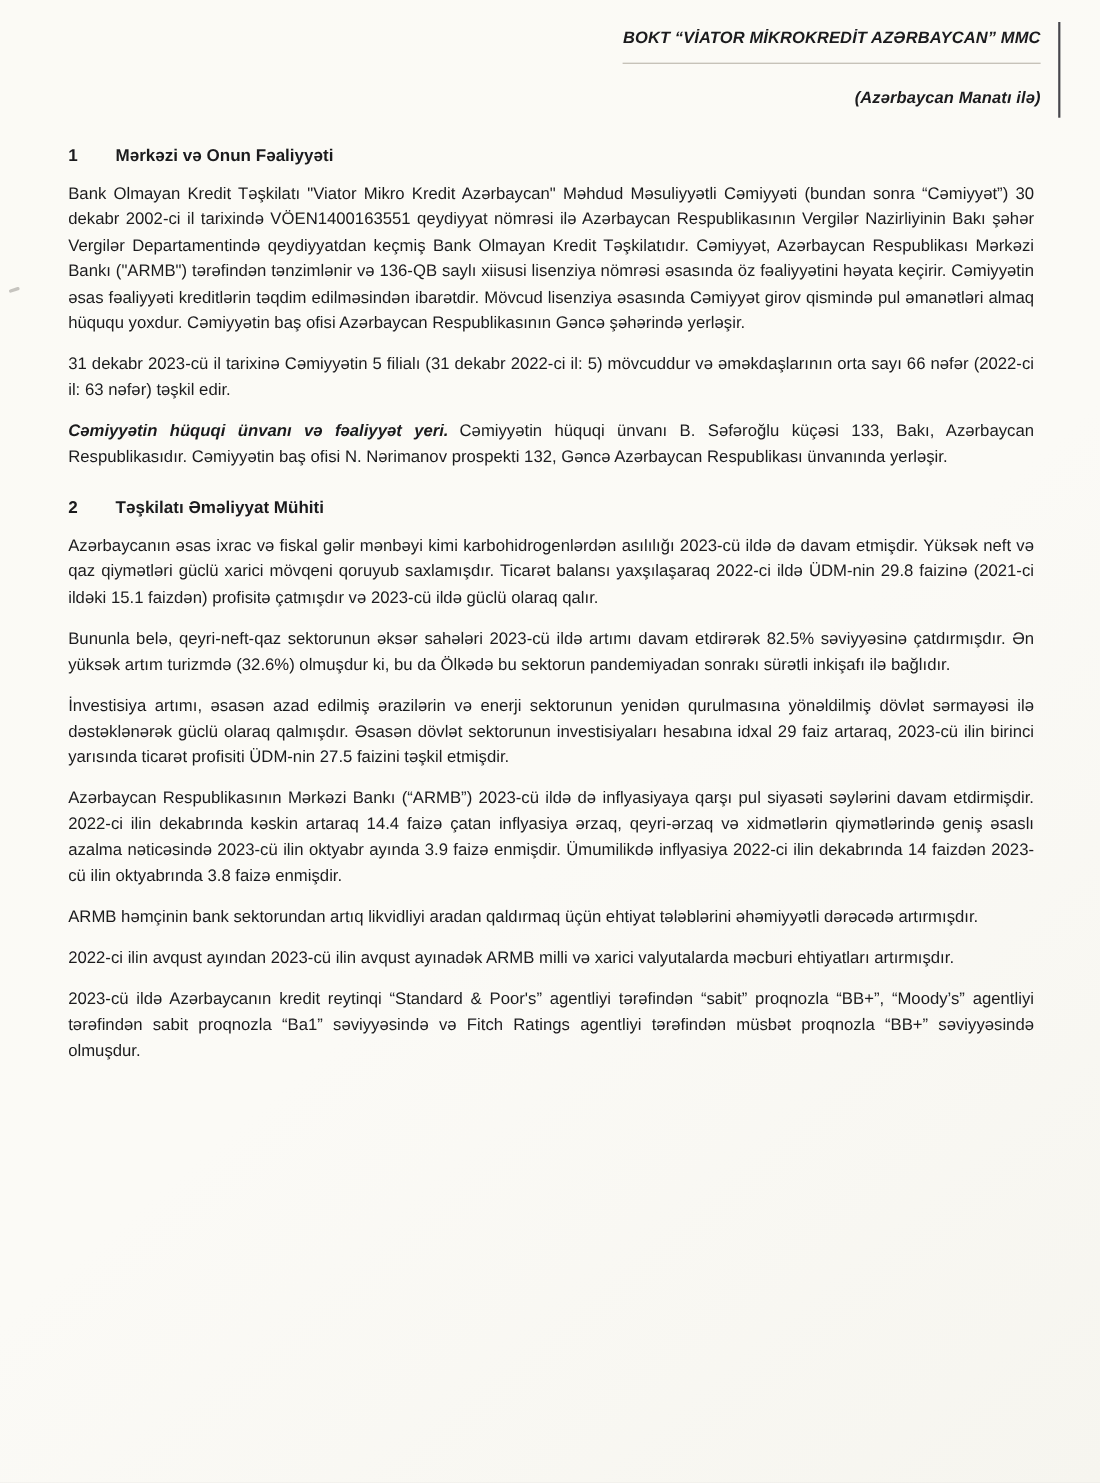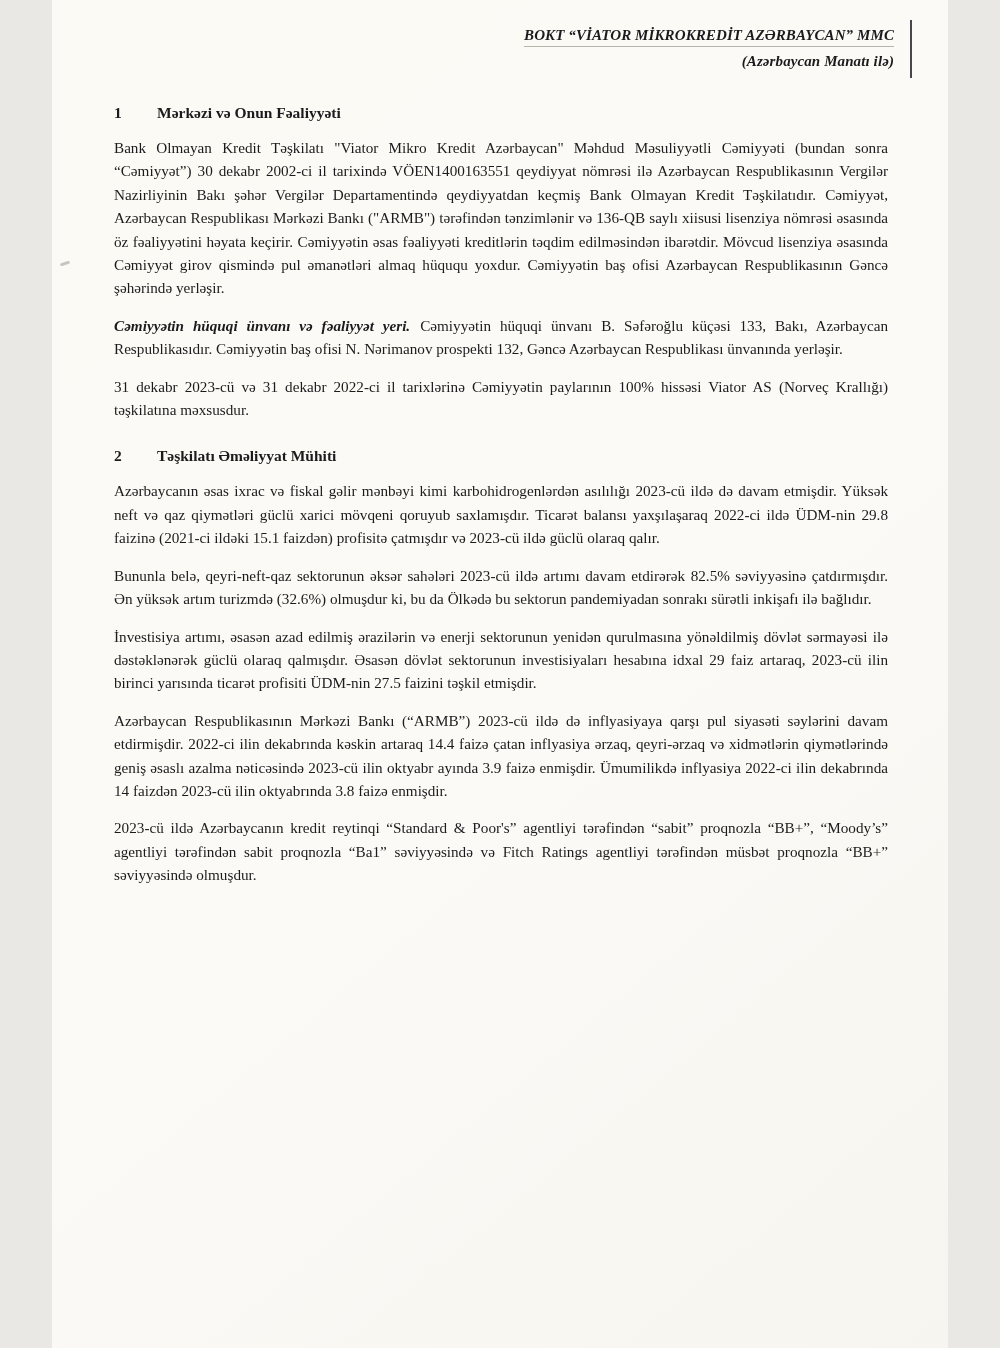--- a/index.html
+++ b/index.html
@@ -3,26 +3,26 @@
 <meta charset="utf-8">
 <style>
   html, body {
     margin: 0;
     padding: 0;
     background: #e9e8e4;
   }
   .page {
     position: relative;
     box-sizing: border-box;
-    width: 896px;
+    width: 1000px;
     height: 1348px;
     margin: 0 auto;
     background: linear-gradient(140deg, #fbfaf5 0%, #fbfaf6 55%, #f6f5ef 100%);
     color: #1b1b1d;
-    font-family: Liberation Serif, serif;
+    font-family: Liberation Sans, sans-serif;
     overflow: hidden;
     padding: 20px 60px 30px 62px;
   }
   
   .header-row {
     display: flex;
     justify-content: flex-end;
     margin-right: -24px; 
   }
   .header-text {
@@ -33,22 +33,22 @@
   .header-text .h-line {
     font-weight: bold;
     font-style: italic;
     font-size: 15px;
     line-height: 22px;
     letter-spacing: 0.1px;
     white-space: nowrap;
   }
   .header-text .h-line.currency {
     border-top: 1px solid #b9b5aa;
-    padding-top: 3px;
-    margin-top: 0;
+    padding-top: 21px;
+    margin-top: 11px;
     font-weight: 600;
   }
   
   .section-heading {
     display: flex;
     align-items: baseline;
     font-weight: bold;
     font-size: 15.5px;
     margin-top: 26px;
     margin-bottom: 14px;
@@ -96,30 +96,32 @@
     </div>
   </div>
 
   <div class="section-heading">
     <span class="sec-num">1</span>
     <span class="sec-title">Mərkəzi və Onun Fəaliyyəti</span>
   </div>
 
   <div class="body-text">
     <p><span>Bank Olmayan Kredit Təşkilatı "Viator Mikro Kredit Azərbaycan" Məhdud Məsuliyyətli Cəmiyyəti (bundan sonra “Cəmiyyət”) 30 dekabr 2002-ci il tarixində VÖEN1400163551 qeydiyyat nömrəsi ilə Azərbaycan Respublikasının Vergilər Nazirliyinin Bakı şəhər Vergilər Departamentində qeydiyyatdan keçmiş Bank Olmayan Kredit Təşkilatıdır. Cəmiyyət, Azərbaycan Respublikası Mərkəzi Bankı ("ARMB") tərəfindən tənzimlənir və 136-QB saylı xiisusi lisenziya nömrəsi əsasında öz fəaliyyətini həyata keçirir. Cəmiyyətin əsas fəaliyyəti kreditlərin təqdim edilməsindən ibarətdir. Mövcud lisenziya əsasında Cəmiyyət girov qismində pul əmanətləri almaq hüququ yoxdur. Cəmiyyətin baş ofisi Azərbaycan Respublikasının Gəncə şəhərində yerləşir.</span></p>
+    <p><span>31 dekabr 2023-cü il tarixinə Cəmiyyətin 5 filialı (31 dekabr 2022-ci il: 5) mövcuddur və əməkdaşlarının orta sayı 66 nəfər (2022-ci il: 63 nəfər) təşkil edir.</span></p>
     <p><span class="lead">Cəmiyyətin hüquqi ünvanı və fəaliyyət yeri.</span><span>Cəmiyyətin hüquqi ünvanı B. Səfəroğlu küçəsi 133, Bakı, Azərbaycan Respublikasıdır. Cəmiyyətin baş ofisi N. Nərimanov prospekti 132, Gəncə Azərbaycan Respublikası ünvanında yerləşir.</span></p>
-    <p><span>31 dekabr 2023-cü və 31 dekabr 2022-ci il tarixlərinə Cəmiyyətin paylarının 100% hissəsi Viator AS (Norveç Krallığı) təşkilatına məxsusdur.</span></p>
   </div>
 
   <div class="section-heading">
     <span class="sec-num">2</span>
     <span class="sec-title">Təşkilatı Əməliyyat Mühiti</span>
   </div>
 
   <div class="body-text">
     <p><span>Azərbaycanın əsas ixrac və fiskal gəlir mənbəyi kimi karbohidrogenlərdən asılılığı 2023-cü ildə də davam etmişdir. Yüksək neft və qaz qiymətləri güclü xarici mövqeni qoruyub saxlamışdır. Ticarət balansı yaxşılaşaraq 2022-ci ildə ÜDM-nin 29.8 faizinə (2021-ci ildəki 15.1 faizdən) profisitə çatmışdır və 2023-cü ildə güclü olaraq qalır.</span></p>
     <p><span>Bununla belə, qeyri-neft-qaz sektorunun əksər sahələri 2023-cü ildə artımı davam etdirərək 82.5% səviyyəsinə çatdırmışdır. Ən yüksək artım turizmdə (32.6%) olmuşdur ki, bu da Ölkədə bu sektorun pandemiyadan sonrakı sürətli inkişafı ilə bağlıdır.</span></p>
     <p><span>İnvestisiya artımı, əsasən azad edilmiş ərazilərin və enerji sektorunun yenidən qurulmasına yönəldilmiş dövlət sərmayəsi ilə dəstəklənərək güclü olaraq qalmışdır. Əsasən dövlət sektorunun investisiyaları hesabına idxal 29 faiz artaraq, 2023-cü ilin birinci yarısında ticarət profisiti ÜDM-nin 27.5 faizini təşkil etmişdir.</span></p>
     <p><span>Azərbaycan Respublikasının Mərkəzi Bankı (“ARMB”) 2023-cü ildə də inflyasiyaya qarşı pul siyasəti səylərini davam etdirmişdir. 2022-ci ilin dekabrında kəskin artaraq 14.4 faizə çatan inflyasiya ərzaq, qeyri-ərzaq və xidmətlərin qiymətlərində geniş əsaslı azalma nəticəsində 2023-cü ilin oktyabr ayında 3.9 faizə enmişdir. Ümumilikdə inflyasiya 2022-ci ilin dekabrında 14 faizdən 2023-cü ilin oktyabrında 3.8 faizə enmişdir.</span></p>
+    <p><span>ARMB həmçinin bank sektorundan artıq likvidliyi aradan qaldırmaq üçün ehtiyat tələblərini əhəmiyyətli dərəcədə artırmışdır.</span></p>
+    <p><span>2022-ci ilin avqust ayından 2023-cü ilin avqust ayınadək ARMB milli və xarici valyutalarda məcburi ehtiyatları artırmışdır.</span></p>
     <p><span>2023-cü ildə Azərbaycanın kredit reytinqi “Standard &amp; Poor's” agentliyi tərəfindən “sabit” proqnozla “BB+”, “Moody’s” agentliyi tərəfindən sabit proqnozla “Ba1” səviyyəsində və Fitch Ratings agentliyi tərəfindən müsbət proqnozla “BB+” səviyyəsində olmuşdur.</span></p>
   </div>
 
 </div>
 
 </body></html>

